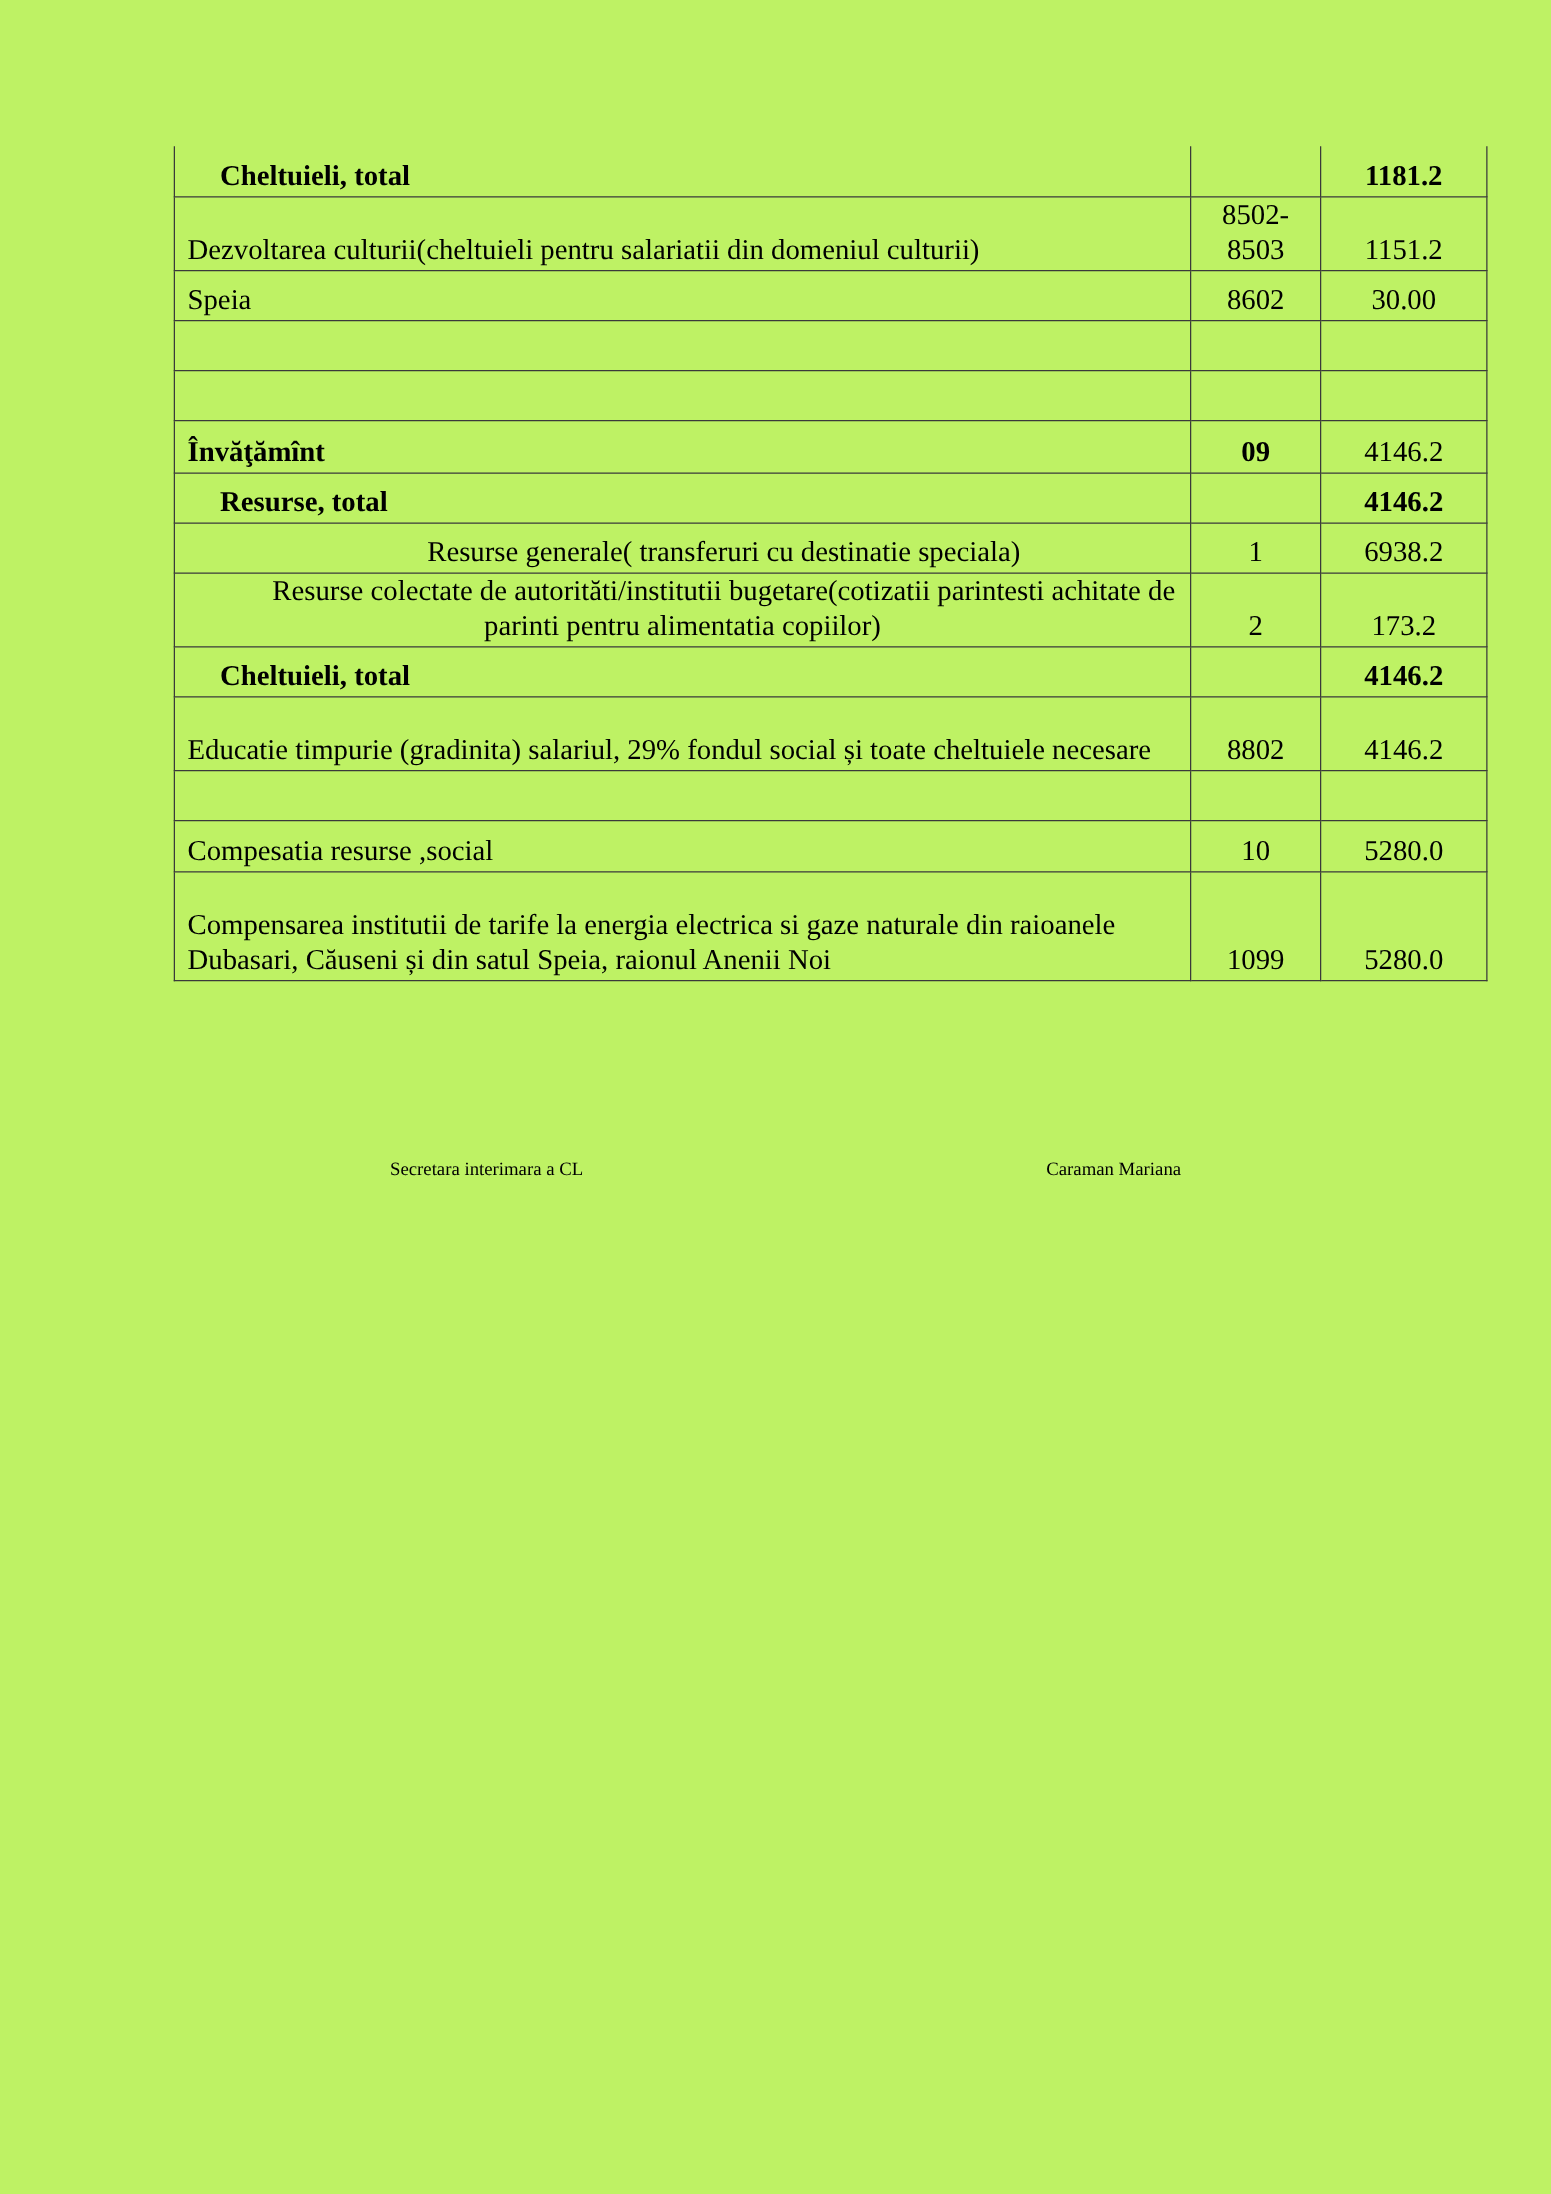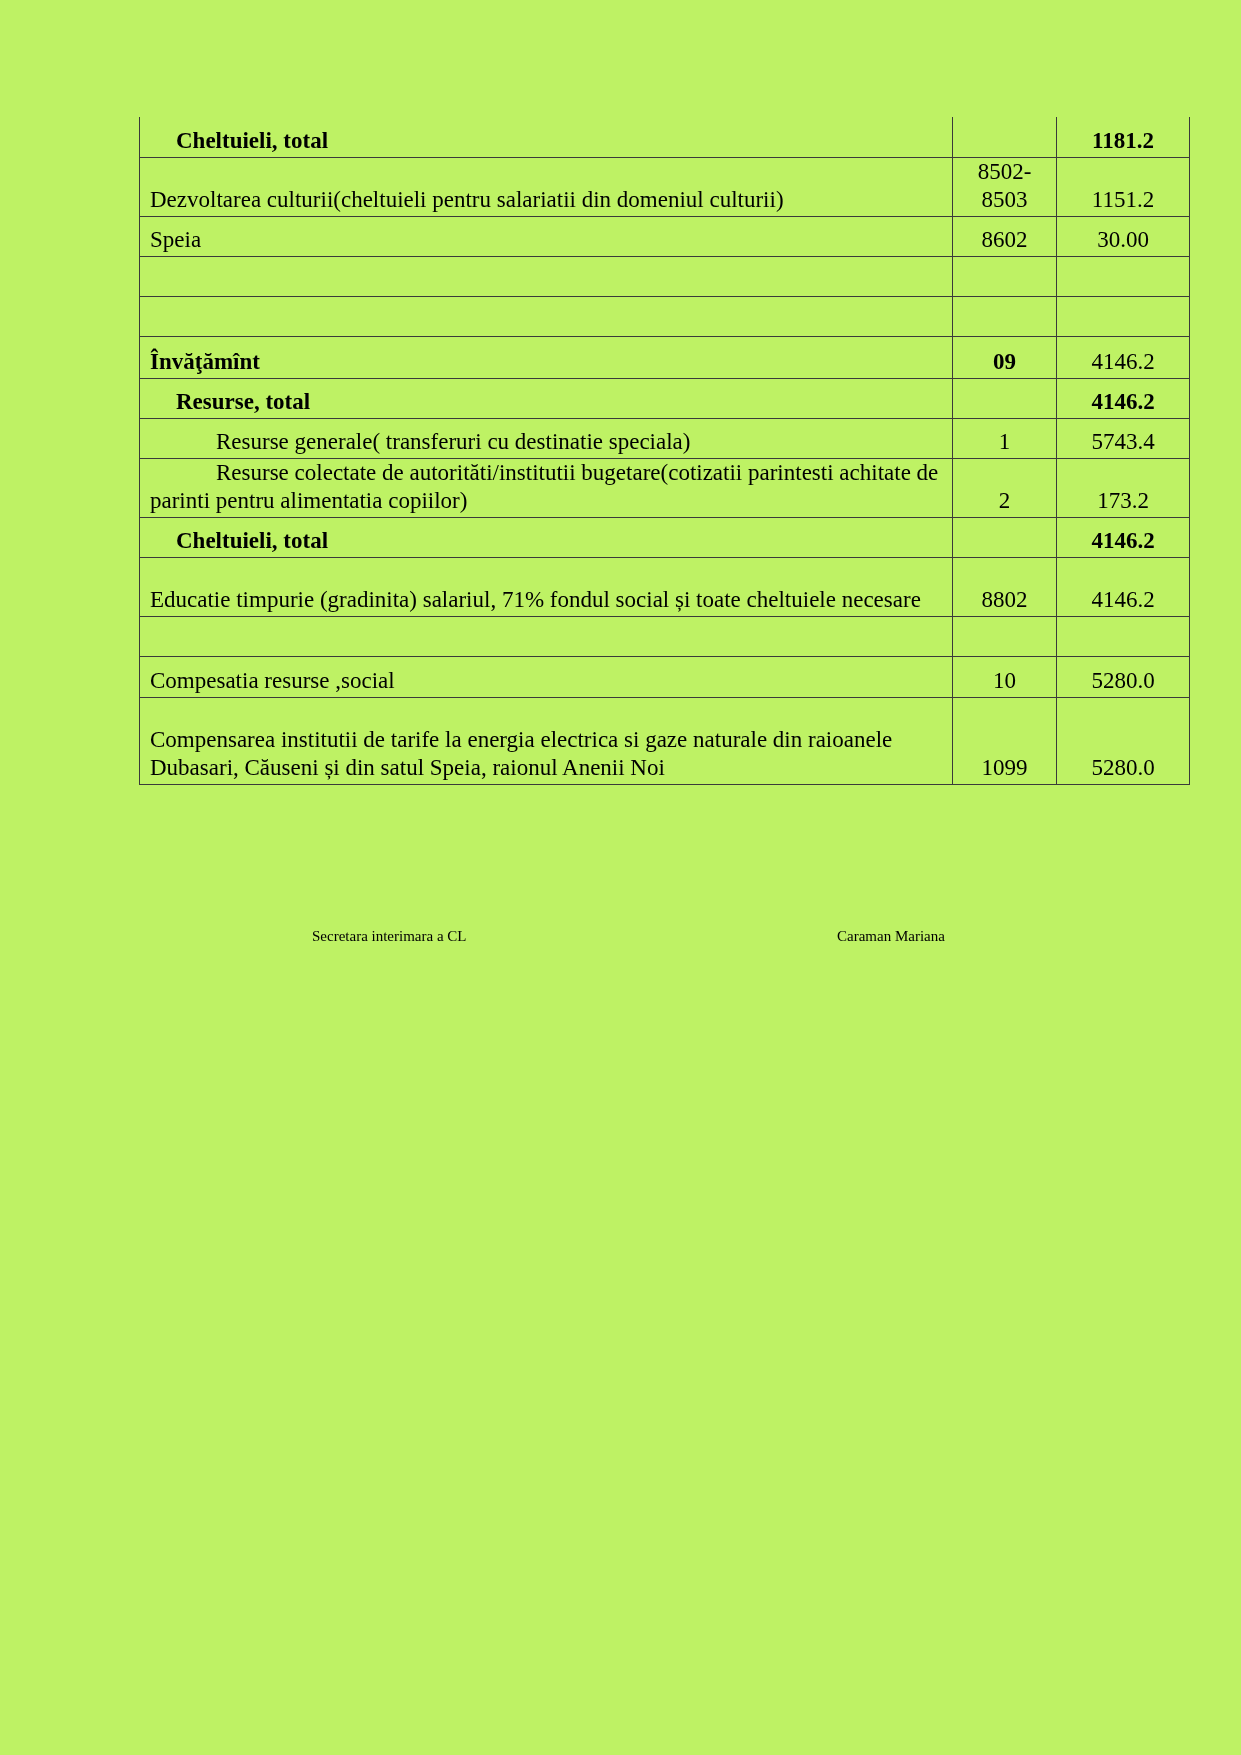--- a/index.html
+++ b/index.html
@@ -11,21 +11,21 @@
     table.budget td { border: 1.5px solid #3a3a3a; padding: 0 10px 2px 10px;
                       font-size: 23px; line-height: 28px; vertical-align: bottom;
                       overflow: hidden; }
     table.budget tr.first td { border-top: none; }
     col.c-desc { width: 813px; }
     col.c-code { width: 104px; }
     col.c-amt  { width: 133px; }
     td.code, td.amt { text-align: center; padding-left: 2px; padding-right: 2px; }
     .bold { font-weight: bold; }
     .ind1 { padding-left: 36px !important; }
-    .ind2-first { text-indent: 66px; }
+    .ind2-first { text-indent: 66px; text-align: center; }
     .sign { position: absolute; top: 928px; font-size: 15px; }
     .sign.role { left: 312px; }
     .sign.name { left: 837px; }
   </style>
 </head>
 <body>
 
 <div class="page">
   <table class="budget">
     <colgroup>
@@ -65,34 +65,34 @@
           <td class="amt">4146.2</td>
         </tr>
         <tr style="height: 40px;">
           <td class="bold ind1">Resurse, total</td>
           <td class="code"></td>
           <td class="amt bold">4146.2</td>
         </tr>
         <tr style="height: 40px;">
           <td class="ind2-first">Resurse generale( transferuri cu destinatie speciala)</td>
           <td class="code">1</td>
-          <td class="amt">5743.4</td>
+          <td class="amt">6938.2</td>
         </tr>
         <tr style="height: 59px;">
           <td class="ind2-first">Resurse colectate de autorităti/institutii bugetare(cotizatii parintesti achitate de parinti pentru alimentatia copiilor)</td>
           <td class="code">2</td>
           <td class="amt">173.2</td>
         </tr>
         <tr style="height: 40px;">
           <td class="bold ind1">Cheltuieli, total</td>
           <td class="code"></td>
           <td class="amt bold">4146.2</td>
         </tr>
         <tr style="height: 59px;">
-          <td>Educatie timpurie (gradinita) salariul, 71% fondul social și toate cheltuiele necesare</td>
+          <td>Educatie timpurie (gradinita) salariul, 29% fondul social și toate cheltuiele necesare</td>
           <td class="code">8802</td>
           <td class="amt">4146.2</td>
         </tr>
         <tr style="height: 40px;">
           <td></td>
           <td class="code"></td>
           <td class="amt"></td>
         </tr>
         <tr style="height: 41px;">
           <td>Compesatia resurse ,social</td>

